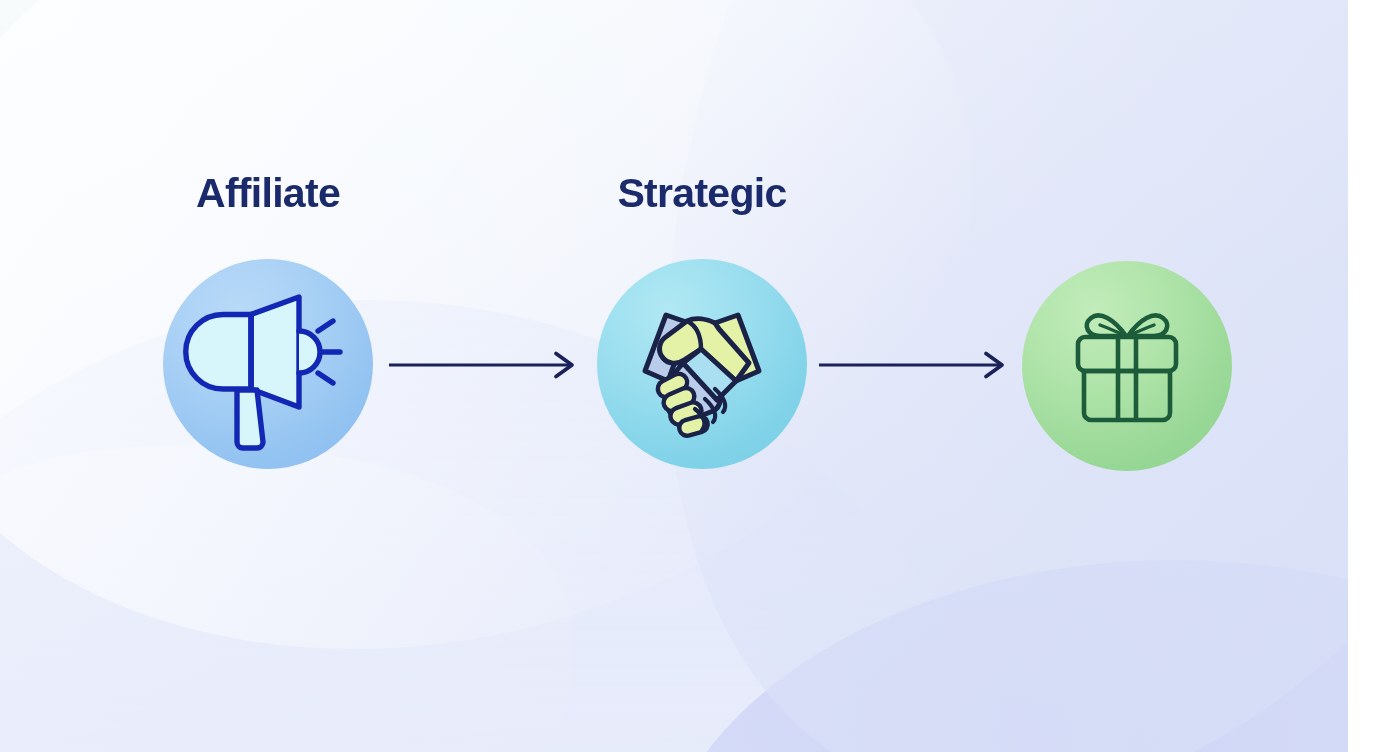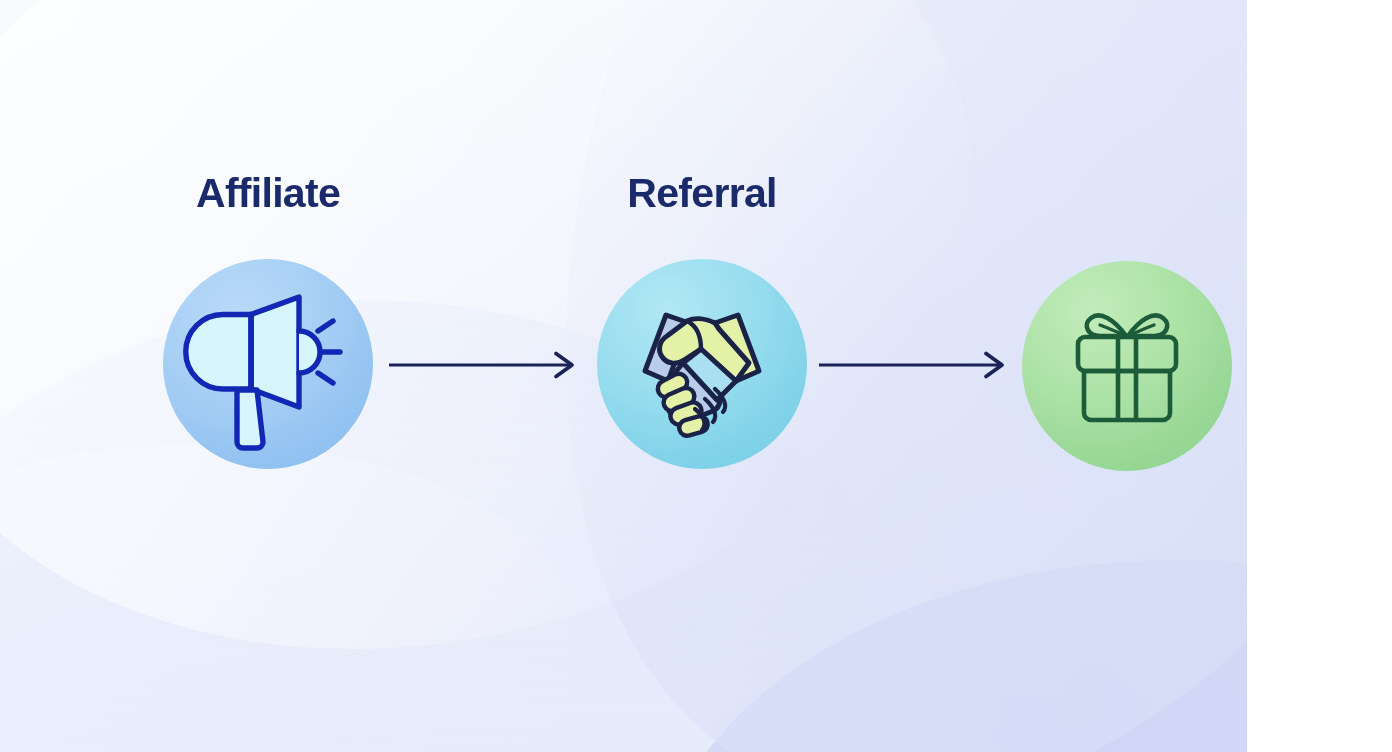--- a/index.html
+++ b/index.html
@@ -4,21 +4,21 @@
 <title>Partnership Flow Diagram</title>
 <style>
   * { margin:0; padding:0; box-sizing:border-box; }
   html, body {
     width:1392px; height:752px;
     overflow:hidden;
     font-family:"Liberation Sans", sans-serif;
   }
   #stage {
     position:relative;
-    width:1247px; height:752px;
+    width:1348px; height:752px;
     background:#eceffb;
     overflow:hidden;
   }
   
   .bg-base {
     position:absolute; inset:0;
     background:
       linear-gradient(157deg,
         #f7fbfc 0%,
         #f4f7fc 18%,
@@ -164,21 +164,21 @@
         <g stroke="#1a2257" stroke-width="3.2" fill="none" stroke-linecap="butt">
           <line x1="0" y1="13" x2="180" y2="13"></line>
         </g>
         <g stroke="#1a2257" stroke-width="3.8" fill="none" stroke-linecap="round" stroke-linejoin="round">
           <polyline points="167,1.5 183,13 167,24.5"></polyline>
         </g>
       </svg>
     </div>
 
     <div class="node" id="node-strategic">
-      <div class="node-label">Referral</div>
+      <div class="node-label">Strategic</div>
     </div>
 
     <div class="circle" id="circle-strategic">
       <svg viewBox="0 0 210 210">
         <g stroke="#1a2248" stroke-width="5" stroke-linecap="round" stroke-linejoin="round">
 
           <path d="M48 112 L69 56 L92 64 L71 122 Z" fill="#b9cdeb"></path>
 
           <path d="M162 112 L141 56 L118 64 L139 122 Z" fill="#e4f2a8"></path>
 

